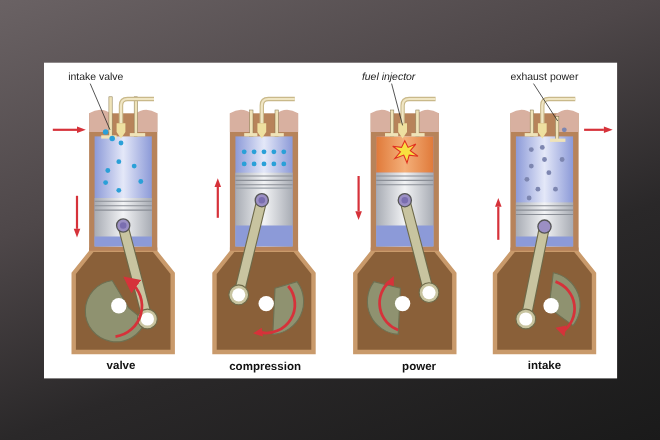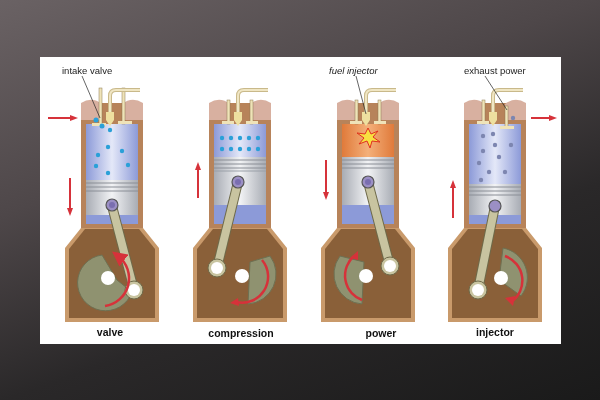--- a/index.html
+++ b/index.html
@@ -246,13 +246,13 @@
   </g>
 </svg>
 
 <div class="label" style="left:62px; top:65px;">intake valve</div>
 <div class="label" style="left:329px; top:65px;font-style:italic;">fuel injector</div>
 <div class="label" style="left:464px; top:65px;">exhaust power</div>
 
 <div class="stage" style="left:110px; top:326px;">valve</div>
 <div class="stage" style="left:241px; top:327px;">compression</div>
 <div class="stage" style="left:368px; top:327px;margin-left:13px;">power</div>
-<div class="stage" style="left:495px; top:326px;">injector</div>
+<div class="stage" style="left:495px; top:326px;">intake</div>
 
 </body></html>

